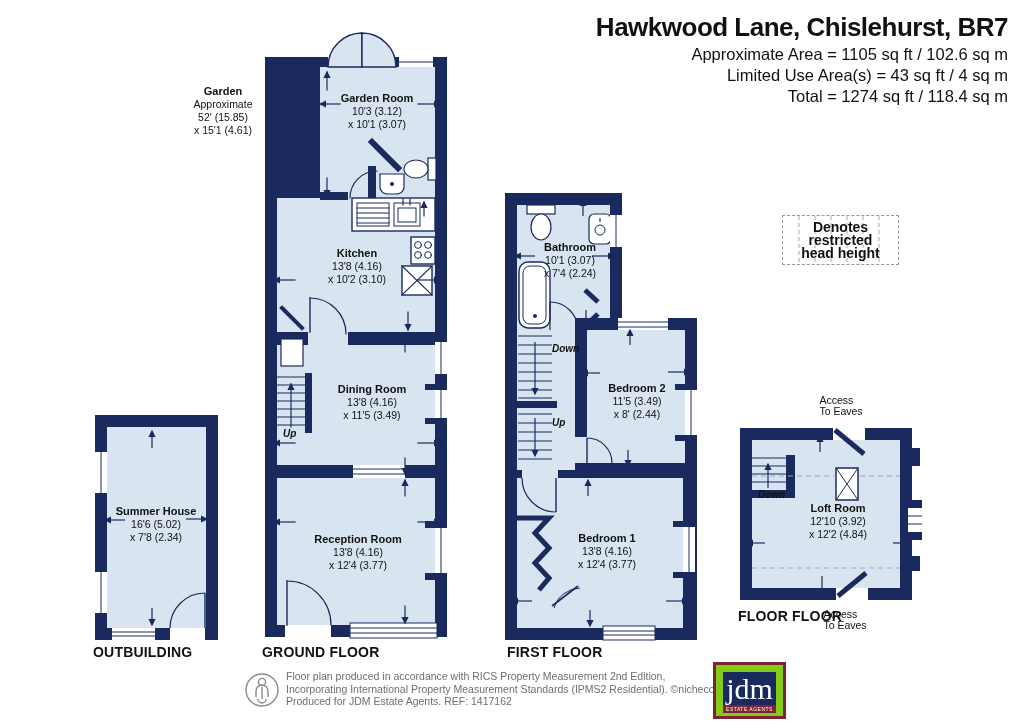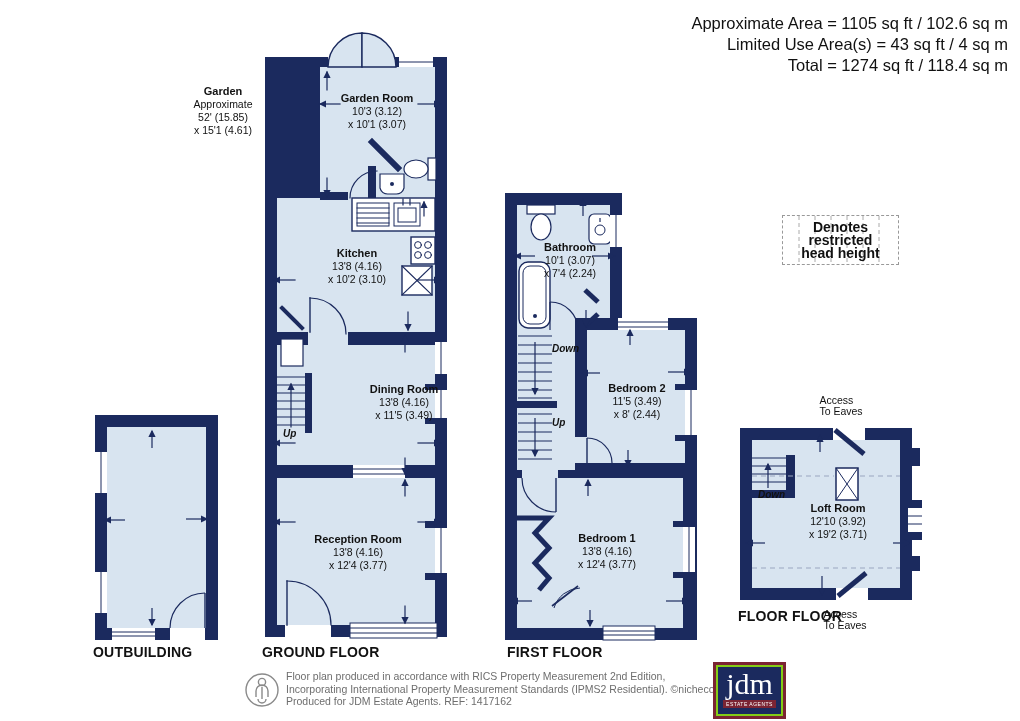--- a/index.html
+++ b/index.html
@@ -16,21 +16,21 @@
   .floor-label{position:absolute;font-size:14px;font-weight:bold;letter-spacing:0.2px;}
   .stair-label{position:absolute;font-size:10px;font-weight:bold;font-style:italic;}
   .eaves-label{position:absolute;text-align:left;transform:translateX(-50%);
                font-size:10.5px;font-weight:normal;line-height:11px;}
   .legend-box{position:absolute;left:782px;top:215px;width:115px;height:48px;
               border:1px dashed #999;display:flex;align-items:center;justify-content:center;}
   .legend-text{position:relative;font-size:14px;font-weight:bold;text-align:center;line-height:13px;}
   .footer-text{position:absolute;left:286px;top:670px;font-size:10.5px;line-height:12.5px;color:#6e6e6e;}
   .jdm{position:absolute;left:713px;top:662px;width:73px;height:57px;background:#7b2433;
        box-sizing:border-box;padding:3px;}
-  .jdm-inner{width:100%;height:100%;background:#1b2a5e;border:2px solid #84cc16;box-sizing:border-box;
+  .jdm-inner{width:100%;height:100%;background:#1b2a5e;border:7px solid #84cc16;box-sizing:border-box;
              display:flex;flex-direction:column;align-items:center;justify-content:flex-start;}
   .jdm-word{font-family:"Liberation Serif", serif;color:#fff;font-size:30px;line-height:30px;margin-top:2px;}
   .jdm-sub{background:#7b2433;color:#fff;font-size:5px;letter-spacing:0.5px;padding:1px 3px;margin-top:1px;}
 </style>
 </head>
 <body>
 
 <div id="stage">
 
 <svg width="1020" height="721" viewBox="0 0 1020 721">
@@ -343,20 +343,21 @@
   </g>
 
   <g stroke="#8a8a8a" fill="none" stroke-width="1.4">
     <circle cx="262" cy="690" r="16"></circle>
     <circle cx="262" cy="682" r="3.6"></circle>
     <path d="M262,687 v12 M256,691 a6,6 0 0 1 12,0 M256,691 v6 M268,691 v6 M258,699 a4,4 0 0 0 8,0"></path>
   </g>
 </svg>
 
 <div class="hdr">
+  <div class="hdr-title">Hawkwood Lane, Chislehurst, BR7</div>
   <div class="hdr-line">Approximate Area = 1105 sq ft / 102.6 sq m</div>
   <div class="hdr-line">Limited Use Area(s) = 43 sq ft / 4 sq m</div>
   <div class="hdr-line">Total = 1274 sq ft / 118.4 sq m</div>
 </div>
 
 <div class="legend-box">
   <svg width="113" height="46" style="position:absolute;left:0;top:0;">
     <g stroke="#aaa" stroke-width="1" stroke-dasharray="4,3">
       <line x1="16" y1="0" x2="16" y2="46"></line>
           <line x1="32" y1="0" x2="32" y2="46"></line>
@@ -382,21 +383,21 @@
 <div class="room-label" style="left:377px;top:92px;">
   <div class="room-name">Garden Room</div>
   <div class="room-dim">10'3 (3.12)</div>
   <div class="room-dim">x 10'1 (3.07)</div>
 </div>
 <div class="room-label" style="left:357px;top:247px;">
   <div class="room-name">Kitchen</div>
   <div class="room-dim">13'8 (4.16)</div>
   <div class="room-dim">x 10'2 (3.10)</div>
 </div>
-<div class="room-label" style="left:372px;top:383px;margin-left:32px;">
+<div class="room-label" style="left:372px;top:383px;">
   <div class="room-name">Dining Room</div>
   <div class="room-dim">13'8 (4.16)</div>
   <div class="room-dim">x 11'5 (3.49)</div>
 </div>
 <div class="room-label" style="left:358px;top:533px;">
   <div class="room-name">Reception Room</div>
   <div class="room-dim">13'8 (4.16)</div>
   <div class="room-dim">x 12'4 (3.77)</div>
 </div>
 <div class="room-label" style="left:570px;top:241px;">
@@ -407,24 +408,29 @@
 <div class="room-label" style="left:637px;top:382px;">
   <div class="room-name">Bedroom 2</div>
   <div class="room-dim">11'5 (3.49)</div>
   <div class="room-dim">x 8' (2.44)</div>
 </div>
 <div class="room-label" style="left:607px;top:532px;">
   <div class="room-name">Bedroom 1</div>
   <div class="room-dim">13'8 (4.16)</div>
   <div class="room-dim">x 12'4 (3.77)</div>
 </div>
+<div class="room-label" style="left:156px;top:505px;">
+  <div class="room-name">Summer House</div>
+  <div class="room-dim">16'6 (5.02)</div>
+  <div class="room-dim">x 7'8 (2.34)</div>
+</div>
 <div class="room-label" style="left:838px;top:502px;">
   <div class="room-name">Loft Room</div>
   <div class="room-dim">12'10 (3.92)</div>
-  <div class="room-dim">x 19'2 (3.71)</div>
+  <div class="room-dim">x 12'2 (4.84)</div>
 </div>
 
 <div class="stair-label" style="left:283px;top:428px;">Up</div>
 <div class="stair-label" style="left:552px;top:343px;">Down</div>
 <div class="stair-label" style="left:552px;top:417px;">Up</div>
 <div class="stair-label" style="left:758px;top:489px;">Down</div>
 
 <div class="eaves-label" style="left:841px;top:395px;">
   <div>Access</div>
   <div>To Eaves</div>

